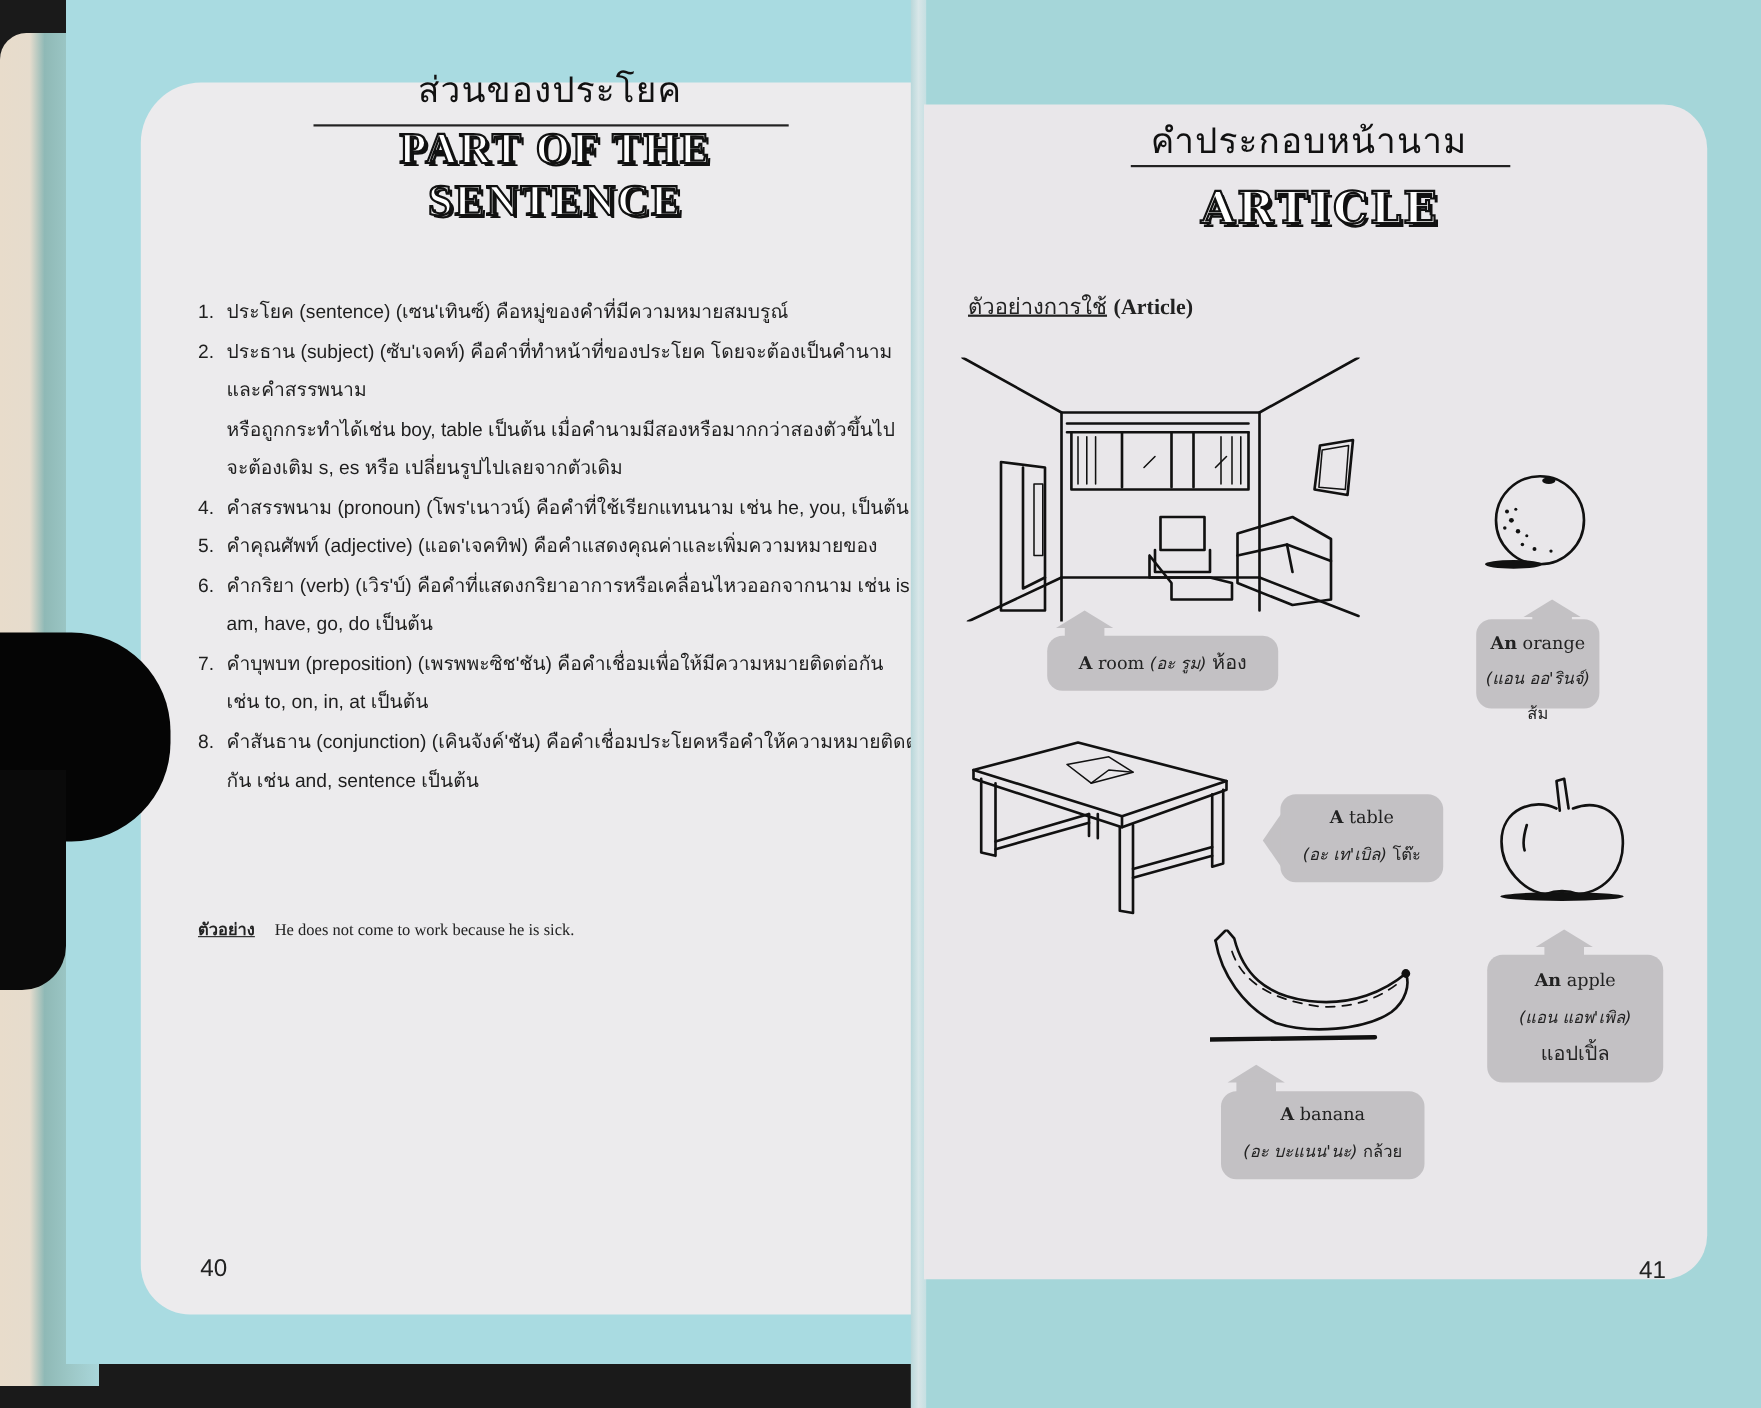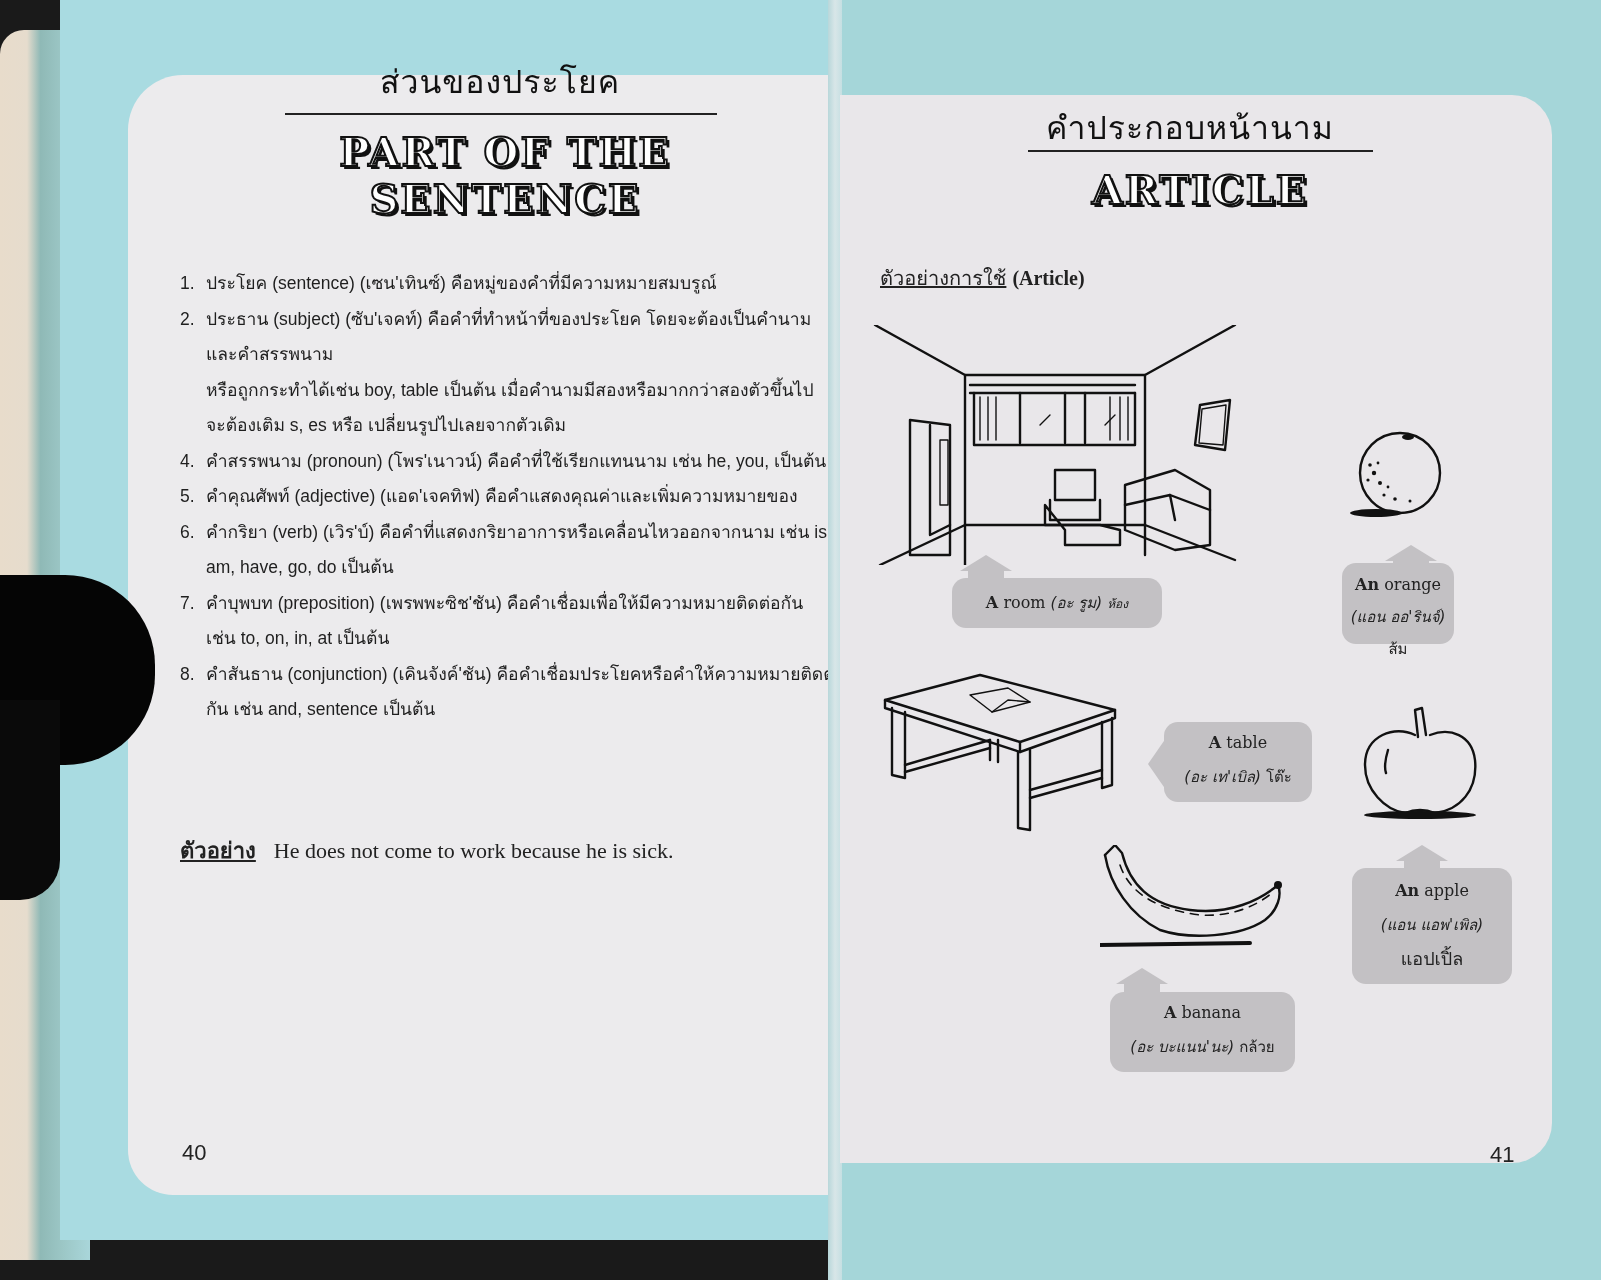--- a/index.html
+++ b/index.html
@@ -44,21 +44,21 @@
       font-family: "DejaVu Serif", serif; text-shadow: 3px 3px 0 #111;
     }
     .list { position: absolute; left: 180px; top: 266px; width: 660px; margin: 0; padding: 0; list-style: none; }
     .list li {
       font-size: 17.5px; line-height: 35.5px; color: #1f1f1f; white-space: nowrap;
       overflow: hidden; font-family: "Liberation Sans", sans-serif;
     }
     .list .num { display: inline-block; width: 26px; }
     .list .cont { padding-left: 26px; }
     .example {
-      position: absolute; left: 180px; top: 833px; font-size: 22px; color: #222;
+      position: absolute; left: 180px; top: 833px; font-size: 15px; color: #222;
       font-family: "Liberation Serif", serif;
     }
     .example .lbl { font-weight: bold; text-decoration: underline; margin-right: 18px; font-family: "Liberation Sans", sans-serif; }
     .usage {
       position: absolute; left: 880px; top: 262px; font-size: 20px; color: #222;
       font-family: "Liberation Serif", serif;
     }
     .usage .u { text-decoration: underline; font-family: "Liberation Sans", sans-serif; }
     .usage .b { font-weight: bold; margin-left: 6px; }
     .page-num { position: absolute; font-size: 22px; color: #222; font-family: "Liberation Sans", sans-serif; }
@@ -94,21 +94,21 @@
 <body>
 
 <div class="book-edge"></div>
 <div class="page-left"></div>
 <div class="page-right"></div>
 
 <div class="panel-left"></div>
 
 <div class="heading-th" style="left:300px; top:56px; width:400px;">ส่วนของประโยค</div>
 <div class="rule" style="left:285px; top:113px; width:432px;"></div>
-<div class="heading-en" style="left:260px; top:128px; width:490px;">PART OF THE SENTENCE</div>
+<div class="heading-en" style="left:260px; top:111px; width:490px;font-family:Liberation Serif, serif;">PART OF THE SENTENCE</div>
 
 <ul class="list">
   <li><span class="num">1.</span><span>ประโยค (sentence) (เซน'เทินซ์)  คือหมู่ของคำที่มีความหมายสมบรูณ์</span></li>
   <li><span class="num">2.</span><span>ประธาน (subject) (ซับ'เจคท์) คือคำที่ทำหน้าที่ของประโยค โดยจะต้องเป็นคำนาม</span></li>
   <li class="cont">และคำสรรพนาม</li>
   <li class="cont">หรือถูกกระทำได้เช่น boy, table เป็นต้น เมื่อคำนามมีสองหรือมากกว่าสองตัวขึ้นไป</li>
   <li class="cont">จะต้องเติม s, es หรือ เปลี่ยนรูปไปเลยจากตัวเดิม</li>
   <li><span class="num">4.</span><span>คำสรรพนาม (pronoun) (โพร'เนาวน์) คือคำที่ใช้เรียกแทนนาม เช่น he, you, เป็นต้น</span></li>
   <li><span class="num">5.</span><span>คำคุณศัพท์ (adjective) (แอด'เจคทิฟ) คือคำแสดงคุณค่าและเพิ่มความหมายของ</span></li>
   <li><span class="num">6.</span><span>คำกริยา (verb) (เวิร'บ์) คือคำที่แสดงกริยาอาการหรือเคลื่อนไหวออกจากนาม เช่น is</span></li>
@@ -204,21 +204,21 @@
   <path d="M20 20 C30 50 60 65 100 70 C130 72 155 62 172 48" class="dash"></path>
   <circle class="fill" cx="178" cy="40" r="4"></circle>
   <path d="M0 100 L150 98" style="stroke-width:4"></path>
 </svg>
 
 <div class="arrow-up" style="left:960px; top:555px;"></div>
 <div class="arrow-stem" style="left:968px; top:570px; width:36px; height:12px;"></div>
 <div class="bubble" style="left:952px; top:578px; width:210px; height:50px; line-height:50px;">
   <span class="en"><b>A</b> <span>room</span></span>
   <span class="th">(อะ รูม)</span>
-  <span style="font-family:'DejaVu Sans',sans-serif;font-size:12px;font-style:italic;">ห้อง</span>
+  <span style="font-family:'DejaVu Sans',sans-serif;font-size:18px;">ห้อง</span>
 </div>
 
 <div class="arrow-up" style="left:1385px; top:545px;"></div>
 <div class="arrow-stem" style="left:1393px; top:560px; width:36px; height:10px;"></div>
 <div class="bubble" style="left:1342px; top:563px; width:112px; height:75px; padding-top:6px; line-height:32px;">
   <div class="en"><b>An</b> <span>orange</span></div>
   <div><span class="th">(แอน ออ'รินจ์)</span> <span style="font-family:'DejaVu Sans',sans-serif;font-size:15px;">ส้ม</span></div>
 </div>
 
 <div class="arrow-left" style="left:1148px; top:738px;"></div>

